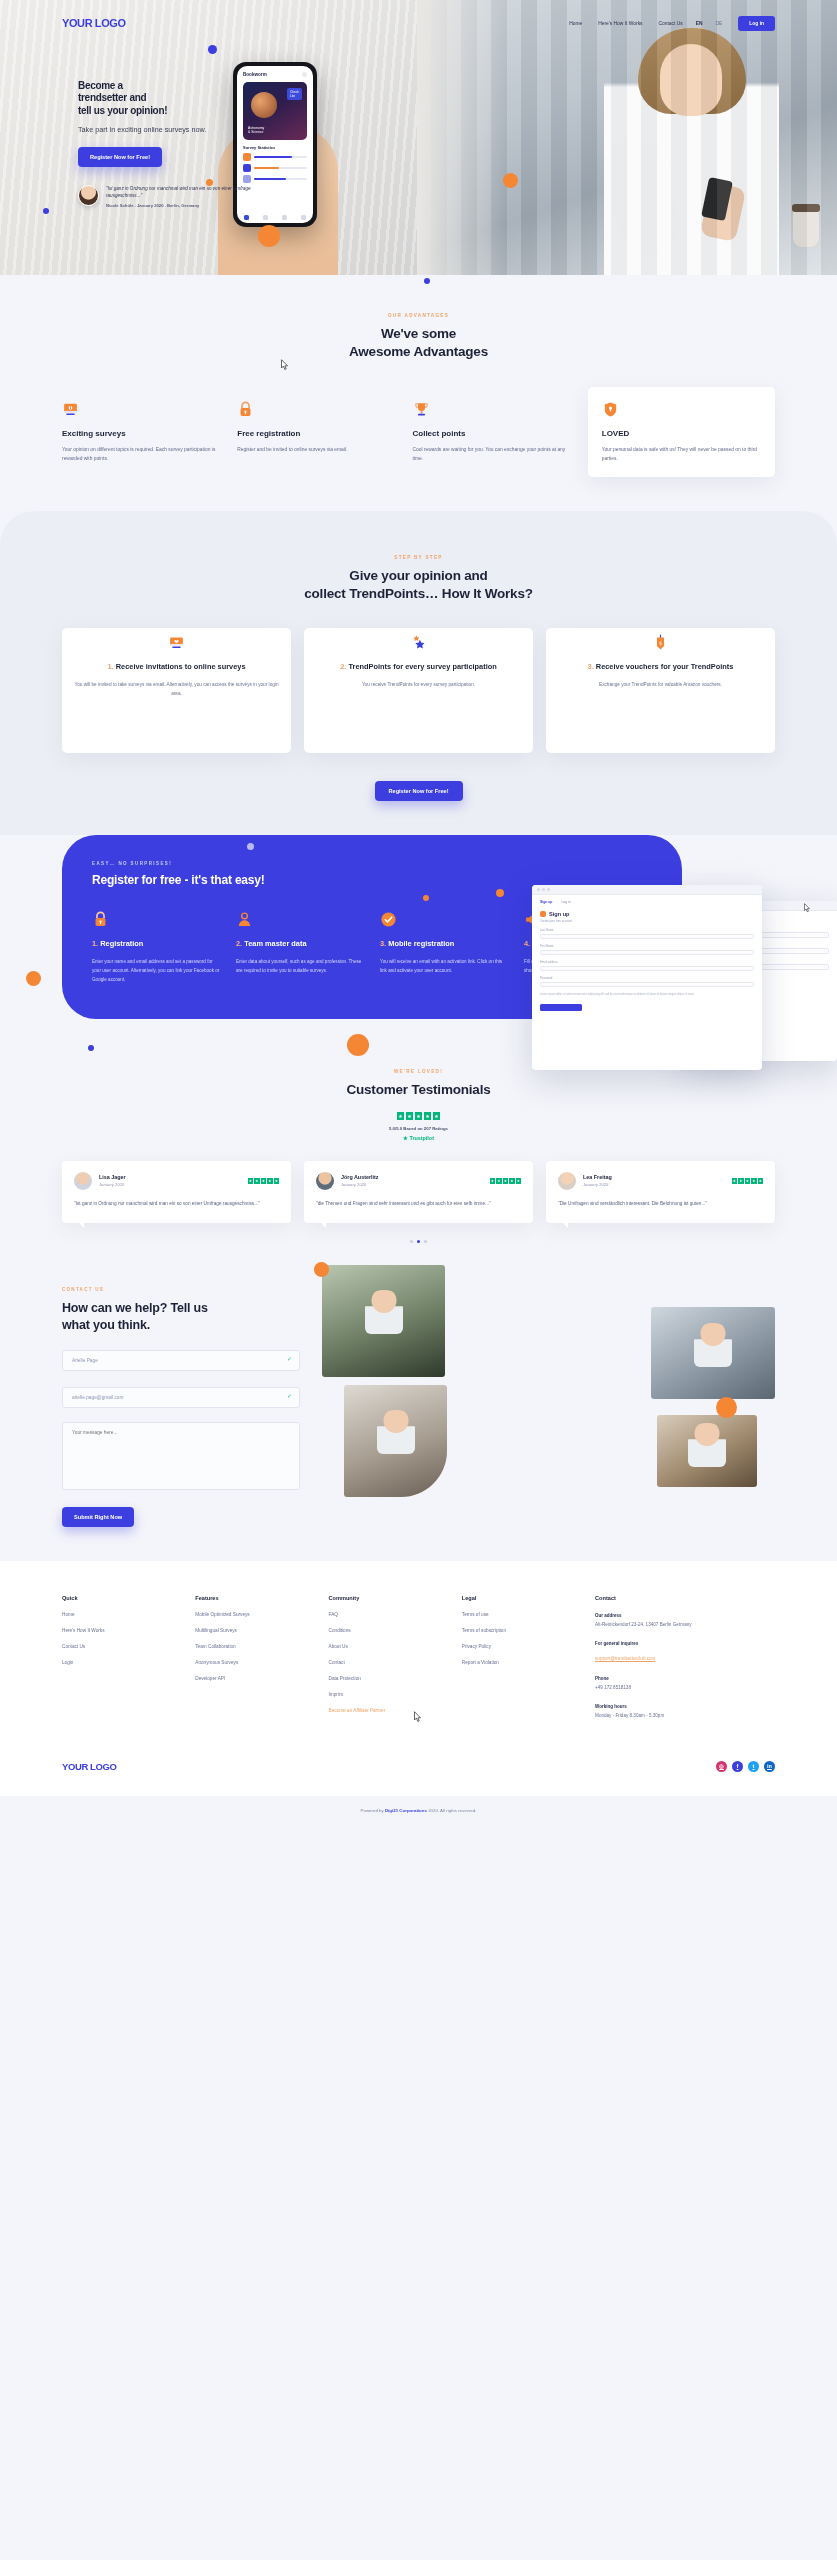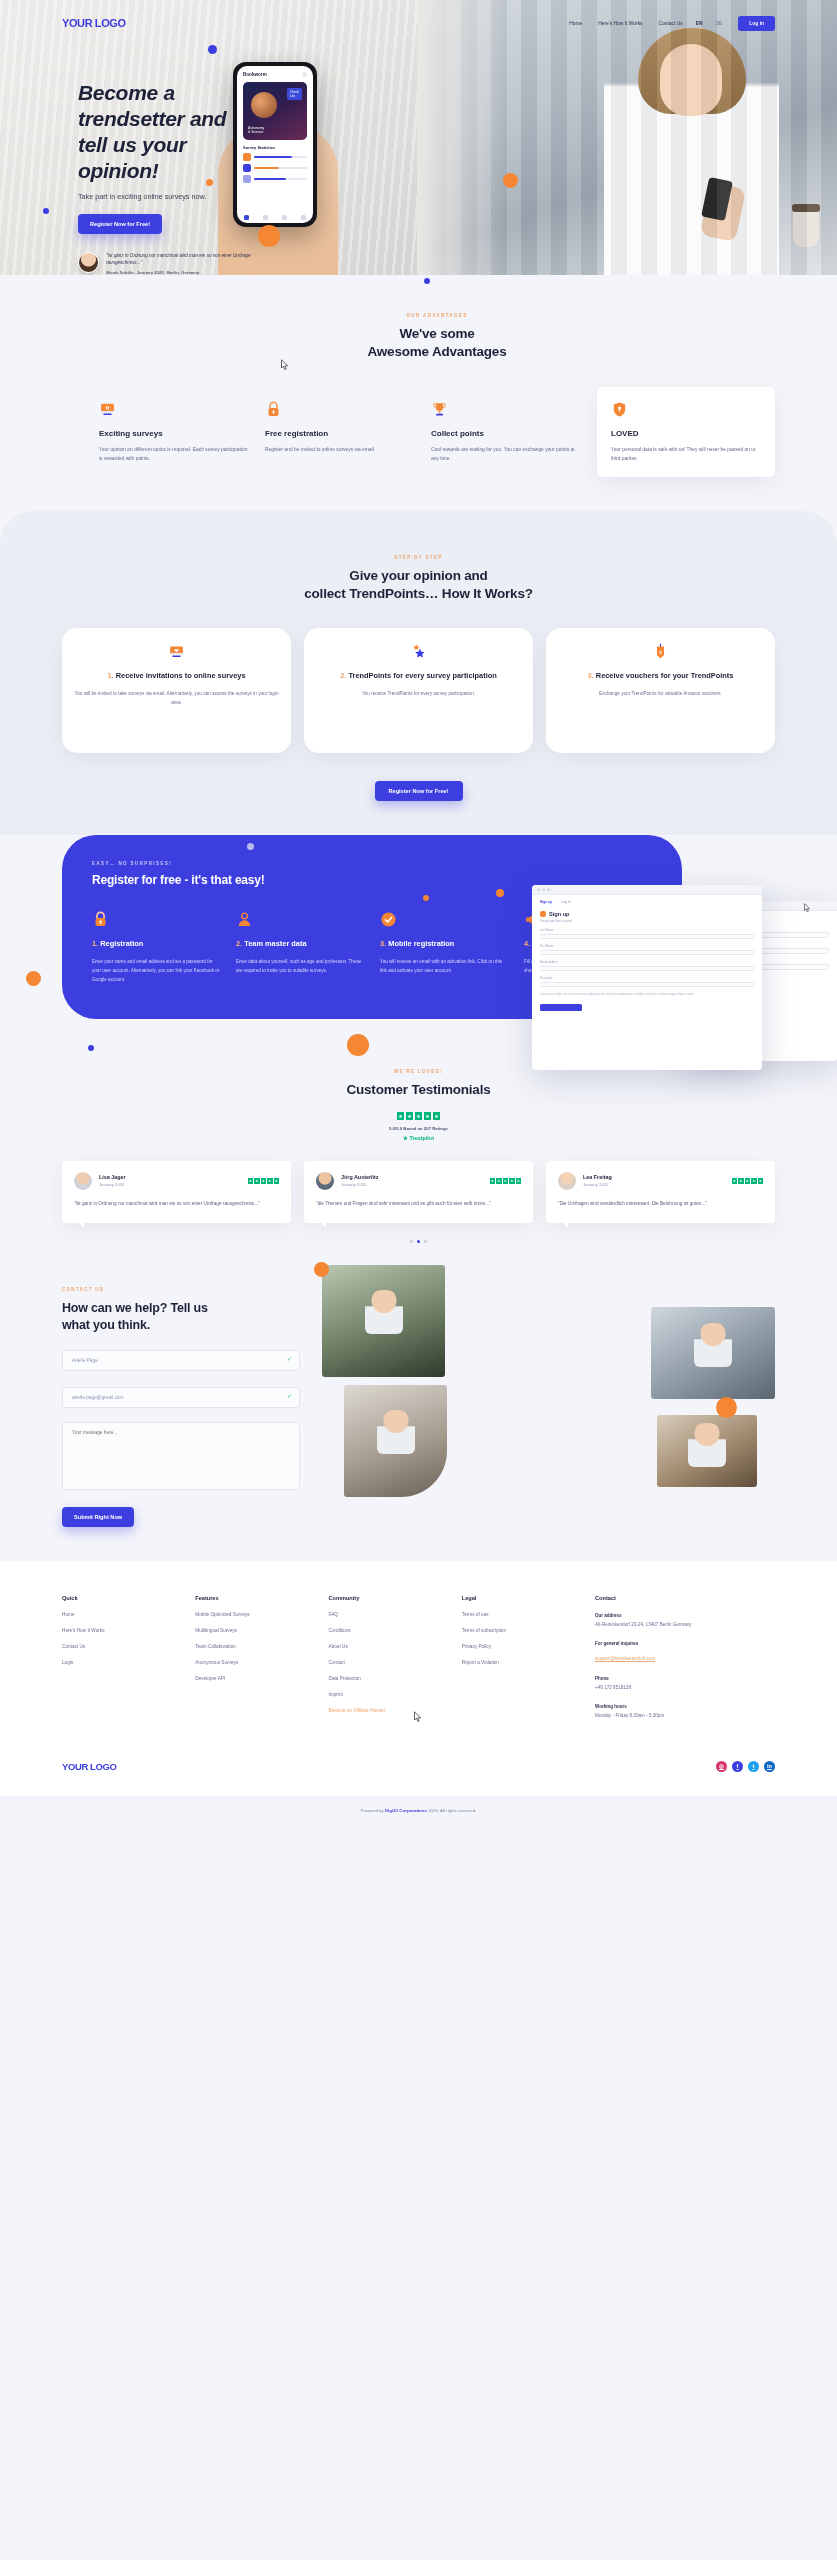--- a/index.html
+++ b/index.html
@@ -97,21 +97,21 @@
   .ps-sec{ margin:5px 6px 0; font-size:4px; font-weight:700; color:#232646;}
   .ps-row{ display:flex; align-items:center; gap:3px; margin:3px 6px 0;}
   .ps-sq{ width:8px;height:8px;border-radius:2px;}
   .ps-bar{ flex:1; height:2.4px; border-radius:2px; background:#e7e9f2;}
   .ps-bar i{ display:block; height:100%; border-radius:2px;}
   .ps-nav{ position:absolute; left:0; right:0; bottom:3px; display:flex; justify-content:space-around; align-items:center;}
   .ps-nav span{ width:5px;height:5px;border-radius:1.5px;background:#d7dae6;}
   .ps-nav span.on{ background:#3c4bdb;}
 
   .hero-copy{ position:absolute; left:78px; top:80px; width:190px; z-index:4;}
-  .hero-h1{ font-size:21px; line-height:1.24; font-weight:700; letter-spacing:-.3px; color:#1d2238;font-style:italic;}
+  .hero-h1{ font-size:10px; line-height:1.24; font-weight:700; letter-spacing:-.3px; color:#1d2238;}
   .hero-sub{ margin-top:8px; font-size:7.2px; color:#3b4158; font-weight:500;}
   .btn-primary{
     display:inline-block; margin-top:13px; background:#3c3ee0; color:#fff;
     font-size:5.6px; font-weight:600; padding:7px 12px; border-radius:4px; border:none; cursor:pointer;
     box-shadow:0 5px 12px rgba(60,62,224,.32);
   }
   .hero-quote{ display:flex; gap:7px; margin-top:18px; align-items:flex-start;}
   .qa{ width:21px;height:21px;border-radius:50%; flex:none;
     background: radial-gradient(circle at 50% 32%, #f0cdb0 0 7px, #4a3324 8px 100%);
     border:1.5px solid #fff; box-shadow:0 2px 5px rgba(0,0,0,.18);}
@@ -133,21 +133,21 @@
   .adv.card{ background:#fff; border-radius:5px; padding:14px 14px; box-shadow:0 6px 22px rgba(40,50,90,.08);}
   .adv h3{ font-size:8px; font-weight:600; color:#1d2238; margin-top:11px;}
   .adv p{ font-size:4.9px; line-height:1.85; color:#62688a; margin-top:7px;}
   .ic{ width:17px; height:17px; display:block;}
 
   
   .hiw-bg{
     background:#eceef5; border-radius:34px 34px 0 0; padding:44px 0 0; margin-top:34px;
   }
   .hiw-cards{ display:flex; gap:13px; padding:0 62px; margin-top:26px;}
-  .hiw{ flex:1; background:#fff; border-radius:15px; padding:15px 11px 18px; text-align:center;
+  .hiw{ flex:1; background:#fff; border-radius:5px; padding:6px 11px 18px; text-align:center;
         box-shadow:0 6px 22px rgba(40,50,90,.07); min-height:125px;}
   .hiw .ic{ margin:0 auto 11px;}
   .hiw h3{ font-size:7.4px; line-height:1.45; font-weight:600; color:#1d2238;}
   .hiw h3 b{ color:#f0a368; font-weight:600;}
   .hiw p{ font-size:4.7px; line-height:1.8; color:#6a7092; margin-top:8px;}
   .center-btn{ text-align:center; margin-top:26px; padding-bottom:34px;}
 
   
   .blue-sec{ position:relative; padding:0 0 40px; }
   .blue-card{
@@ -357,21 +357,21 @@
       <a href="#">Here's How It Works</a>
       <a href="#">Contact Us</a>
       <a href="#" class="lang">EN</a>
       <a href="#" class="lang" style="font-weight:500;color:#6a7092">DE</a>
       <button class="login">Log in</button>
     </nav>
   </section>
 
   <span class="dot blue" style="left:424px;top:278px;width:6px;height:6px;"></span>
 
-  <section class="sec" style="padding-top:38px;padding-left:37px;">
+  <section class="sec" style="padding-top:38px;">
     <div class="eyebrow">OUR ADVANTAGES</div>
     <h2 class="h2">
       <span>We've some</span><br>
       <span>Awesome Advantages</span>
     </h2>
 
     <div class="adv-wrap">
       <div class="adv">
         <svg class="ic" viewBox="0 0 24 24">
           <rect x="3" y="4" width="18" height="12" rx="1.6" fill="#f58634"></rect>

